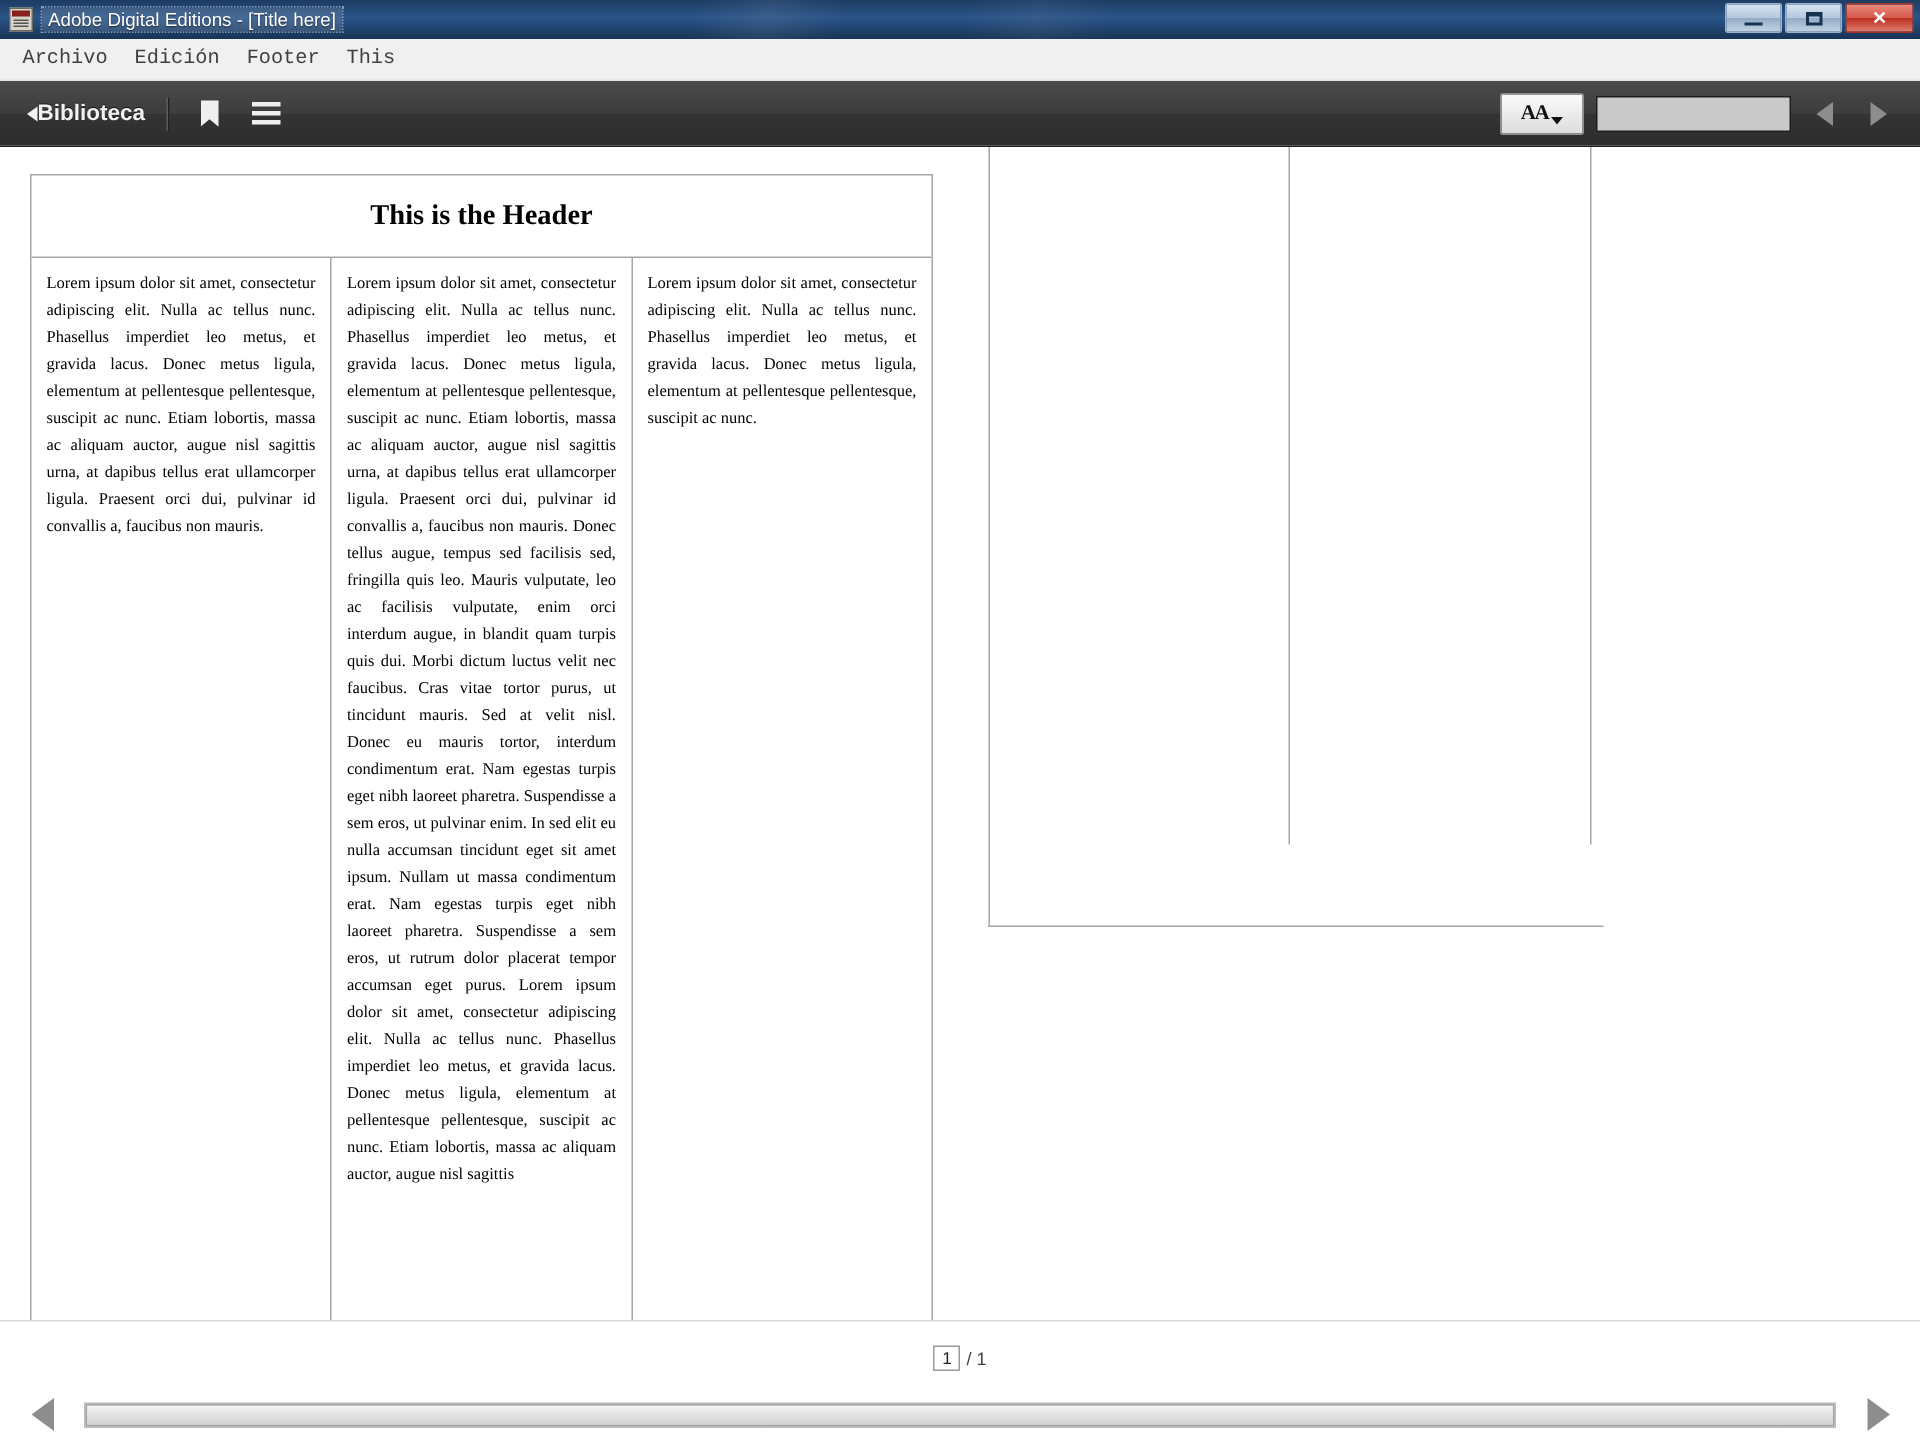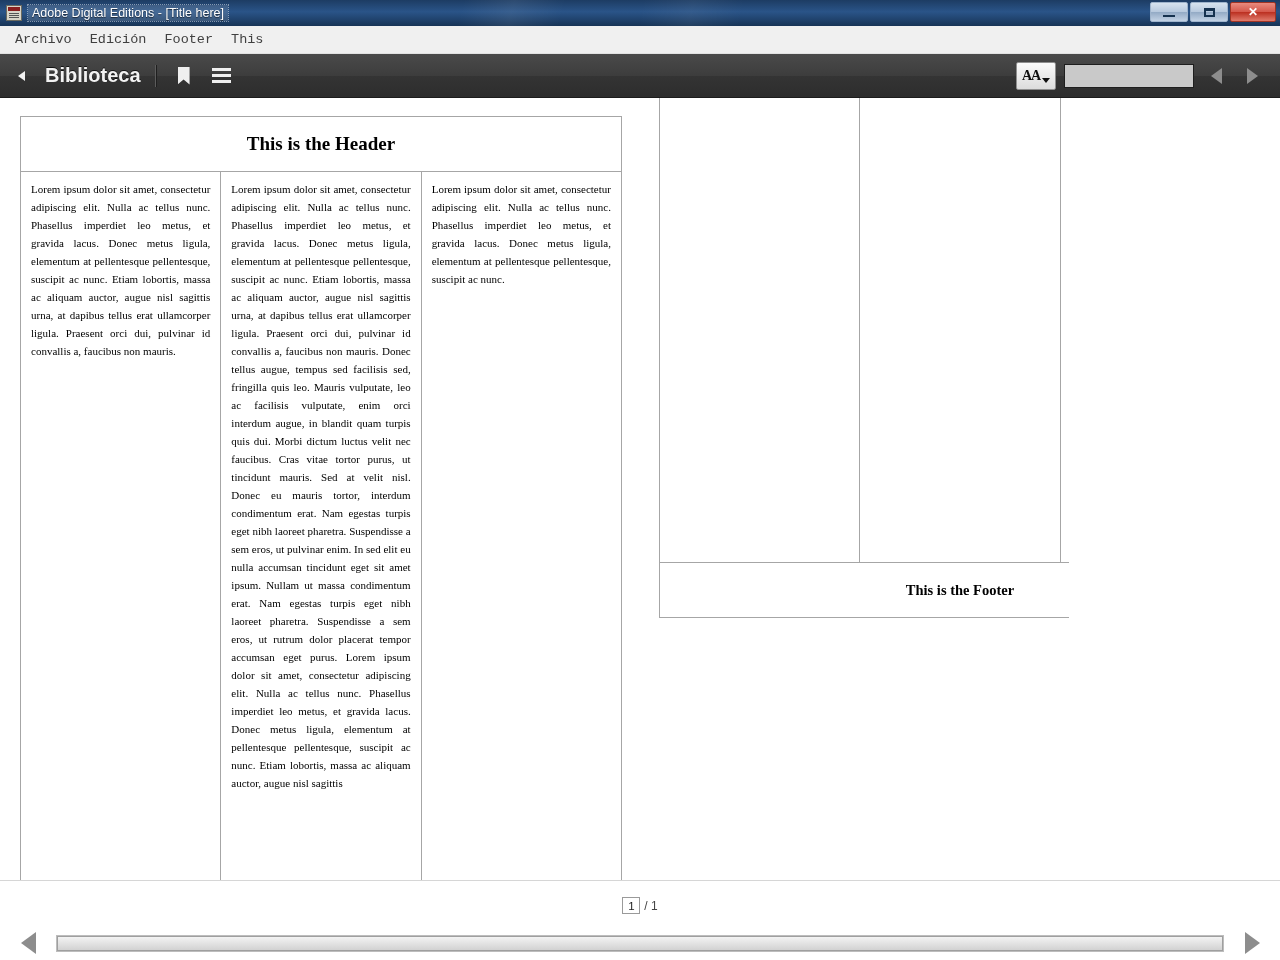--- a/index.html
+++ b/index.html
@@ -125,24 +125,24 @@
     width: 1280px; height: 44px;
     background: linear-gradient(to bottom, #4a4a4a 0%, #3d3d3d 50%, #343434 51%, #2d2d2d 100%);
     border-bottom: 1px solid #1c1c1c;
     display: flex;
     align-items: center;
     box-sizing: border-box;
   }
   .lib-btn {
     display: flex;
     align-items: center;
-    gap: 20px;
+    gap: 0;
     margin-left: 18px;
     color: #f2f2f2;
-    font-size: 20px;
+    font-size: 15px;
     font-weight: bold;
     text-shadow: 0 -1px 0 rgba(0,0,0,0.7);
   }
   .tri-left {
     width: 0; height: 0;
     border-top: 5px solid transparent;
     border-bottom: 5px solid transparent;
     border-right: 7px solid #f2f2f2;
   }
   .tb-sep {
@@ -172,21 +172,21 @@
   .list-glyph span:nth-child(3) { top: 12px; }
 
   .toolbar-right {
     position: absolute;
     right: 14px; top: 0; height: 44px;
     display: flex;
     align-items: center;
     gap: 8px;
   }
   .font-btn {
-    width: 40px; height: 28px;
+    width: 56px; height: 28px;
     background: linear-gradient(to bottom, #fbfbfb, #dcdcdc);
     border: 1px solid #8f8f8f;
     border-radius: 2px;
     display: flex;
     align-items: center;
     justify-content: center;
     gap: 2px;
     box-sizing: border-box;
     position: relative;
   }
@@ -451,23 +451,20 @@
     <div class="page page-right">
       <div class="cols">
         <div class="col">
             <p></p>
           </div>
         <div class="col"></div>
         <div class="col">
             <p></p>
           </div>
       </div>
-      <div class="footer-band">
-        <div class="f-text">This is the Footer</div>
-      </div>
     </div>
 
   </div>
 
   <div class="bottom-area">
     <div class="pager">
       <div class="page-input">1</div>
       <div class="page-total">/ 1</div>
     </div>
     <div class="scroll-row">

